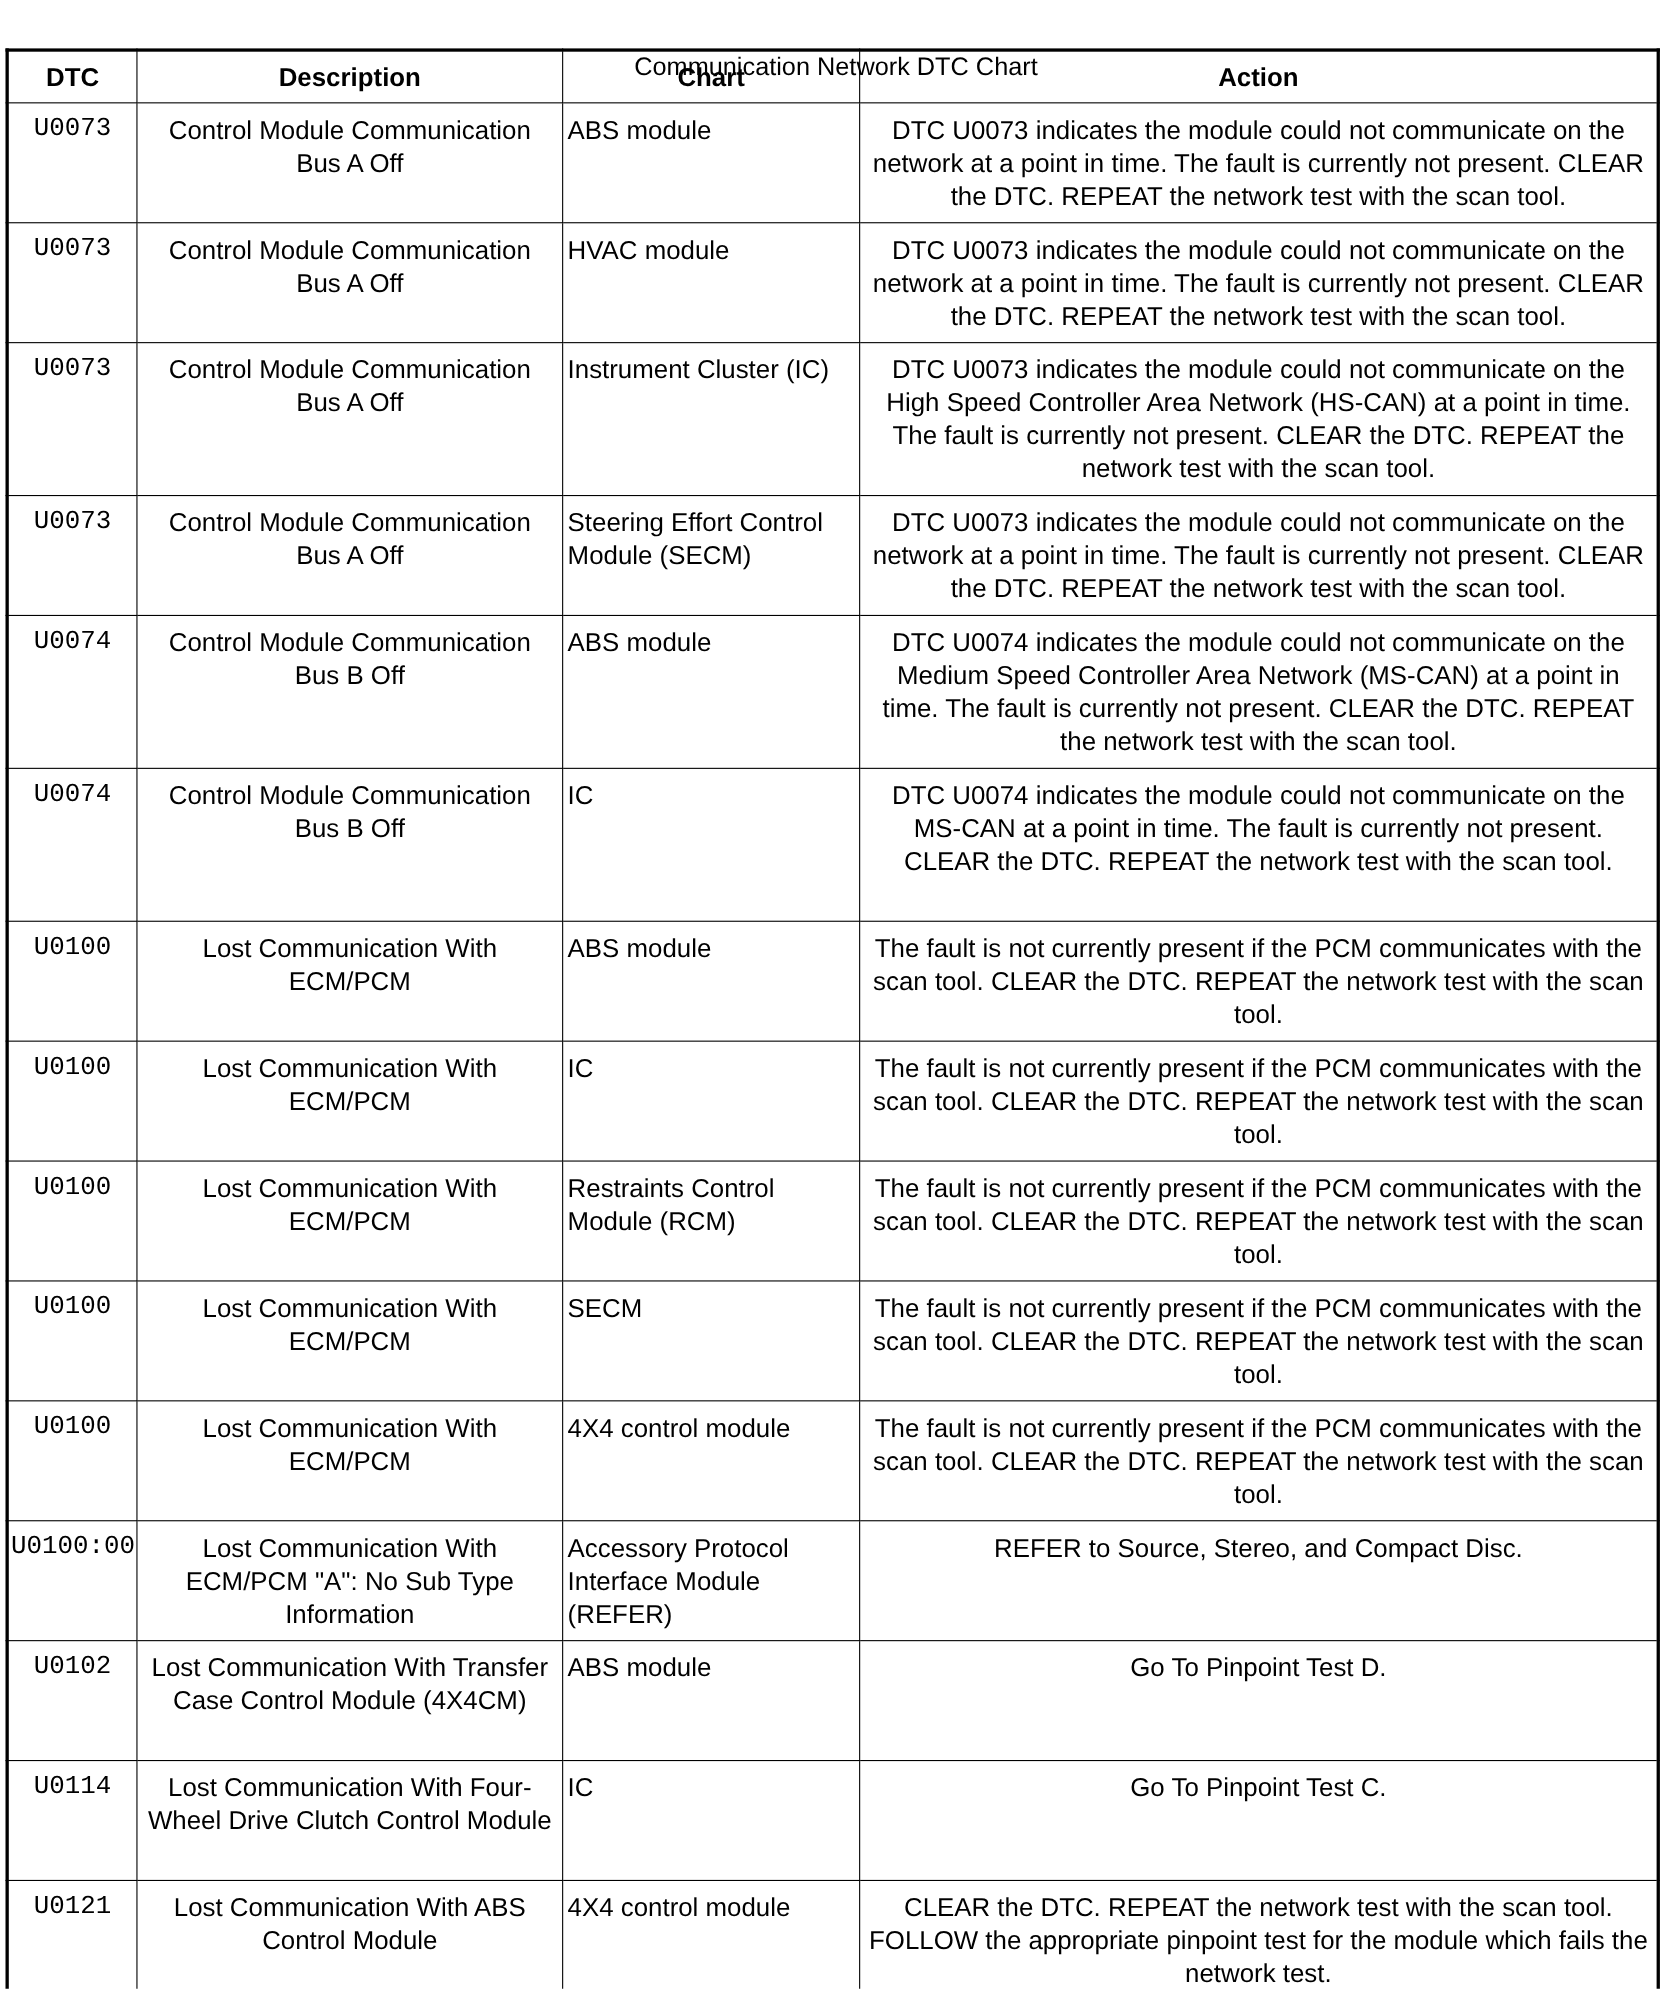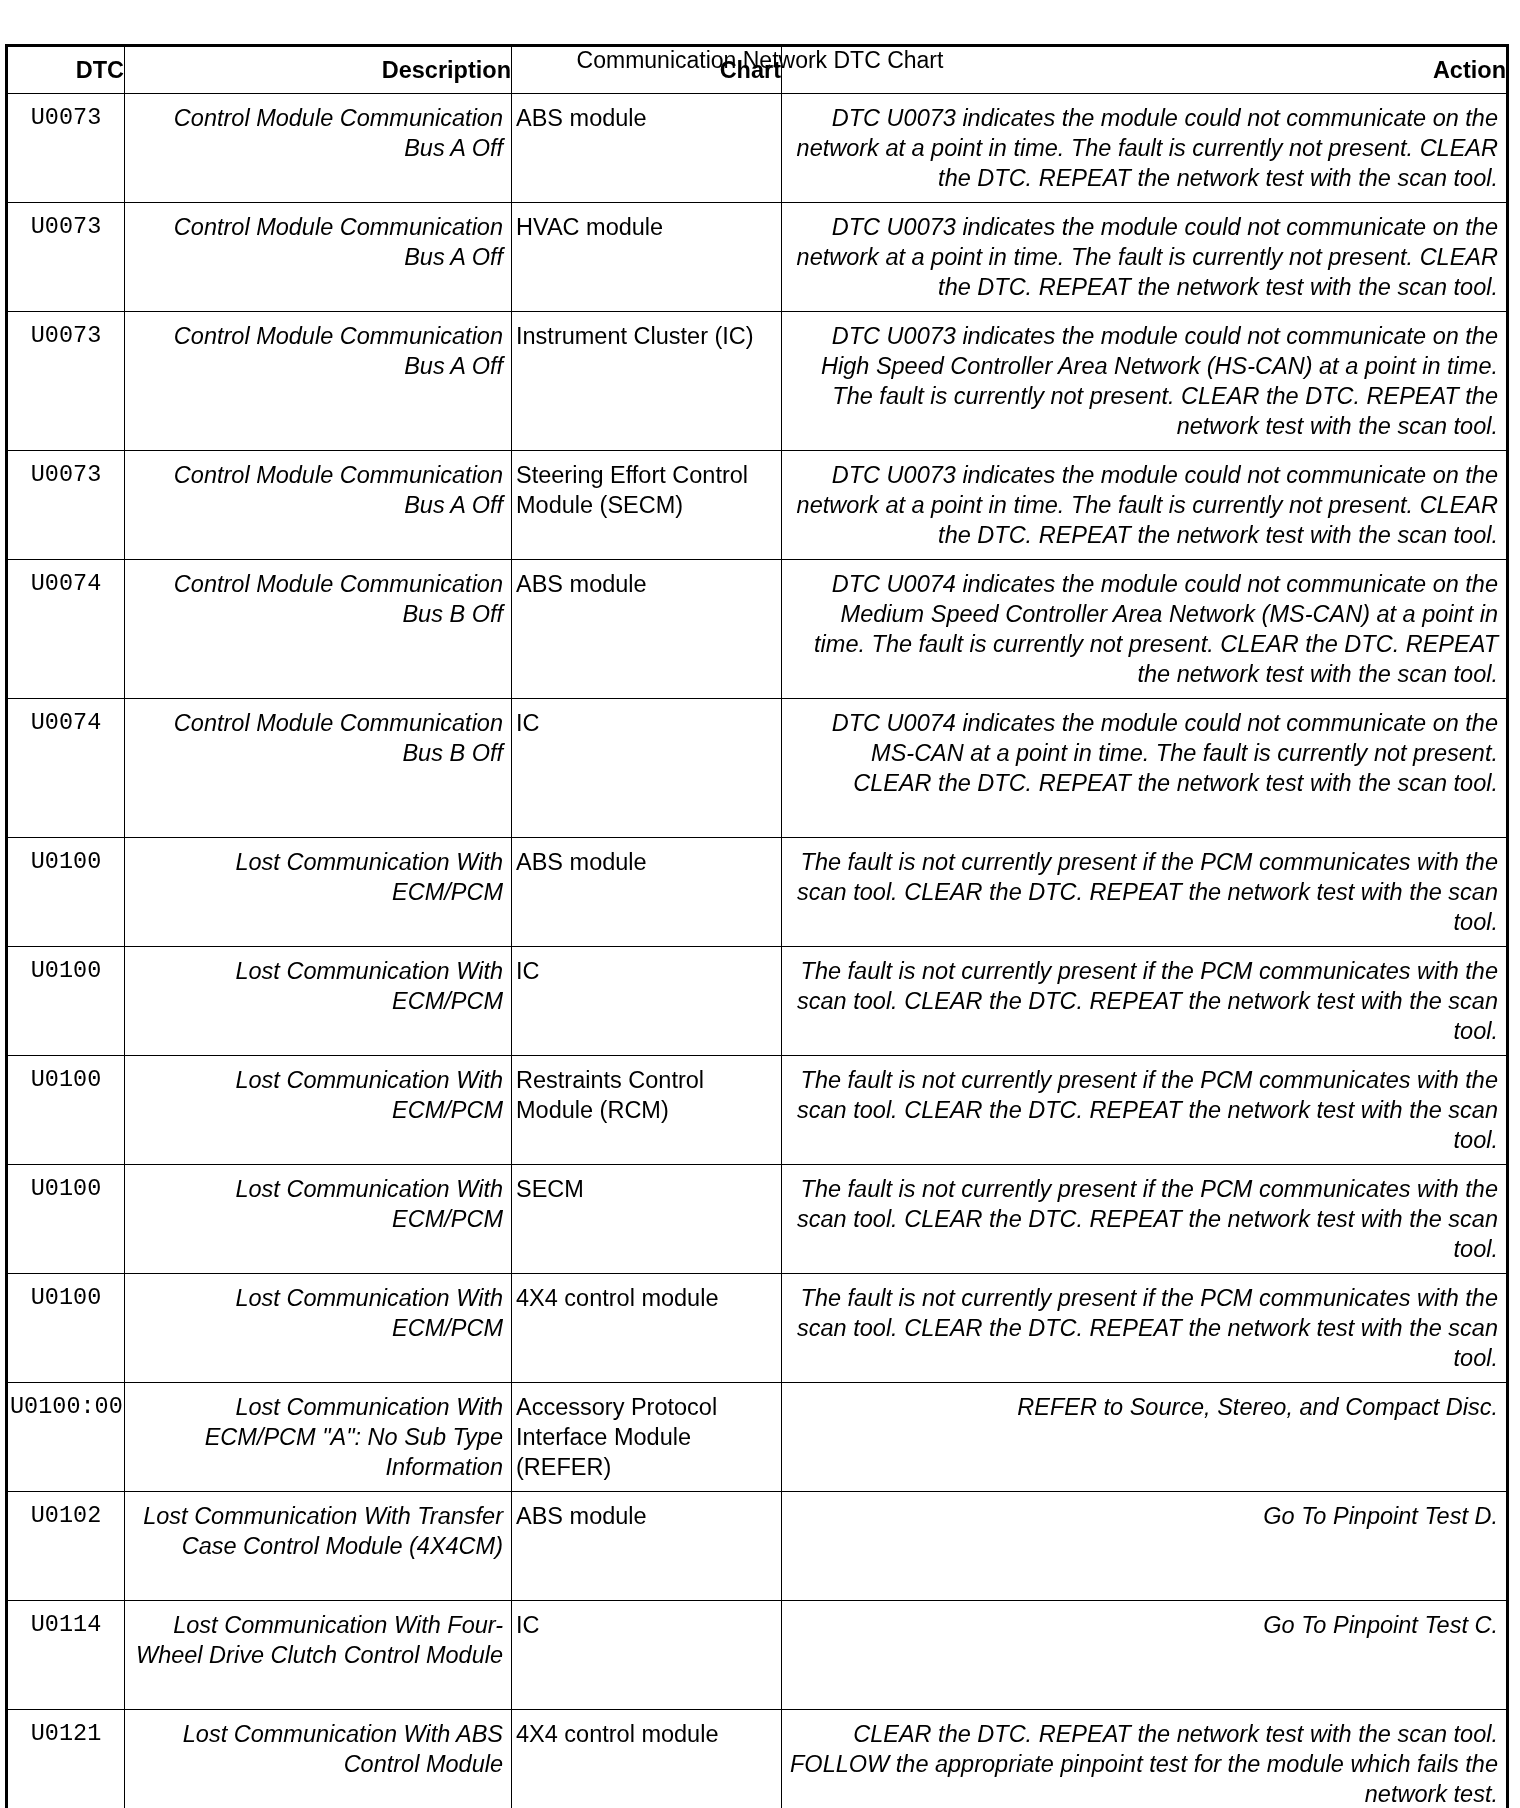--- a/index.html
+++ b/index.html
@@ -37,34 +37,34 @@
   }
   .dtc-table th, .dtc-table td {
     border: 1.5px solid #000;
     font-size: 23.5px;
     line-height: 30px;
     vertical-align: top;
     padding: 0;
   }
   .dtc-table th {
     font-weight: bold;
-    text-align: right;
+    text-align: center;
     height: 46px;
     vertical-align: middle;
   }
   .dtc-table td {
     padding: 9px 8px 9px 8px;
   }
   .col-dtc { width: 118px; }
   .col-desc { width: 387px; }
   .col-src { width: 270px; }
   .col-act { width: auto; }
   td.c-dtc { text-align: center; padding-left: 2px; padding-right: 2px; font-family: Liberation Mono, monospace; }
   td.c-src { text-align: left; padding-left: 4px; padding-right: 4px; }
-  td.c-desc, td.c-act { text-align: right; font-style: italic; }
+  td.c-desc, td.c-act { text-align: center; }
   tr.h3 td { height: 90px; }
   tr.h4 td { height: 120px; }
 </style>
 </head>
 <body>
 
 <div class="page-title">Communication Network DTC Chart</div>
 
 <table class="dtc-table">
   <colgroup>

